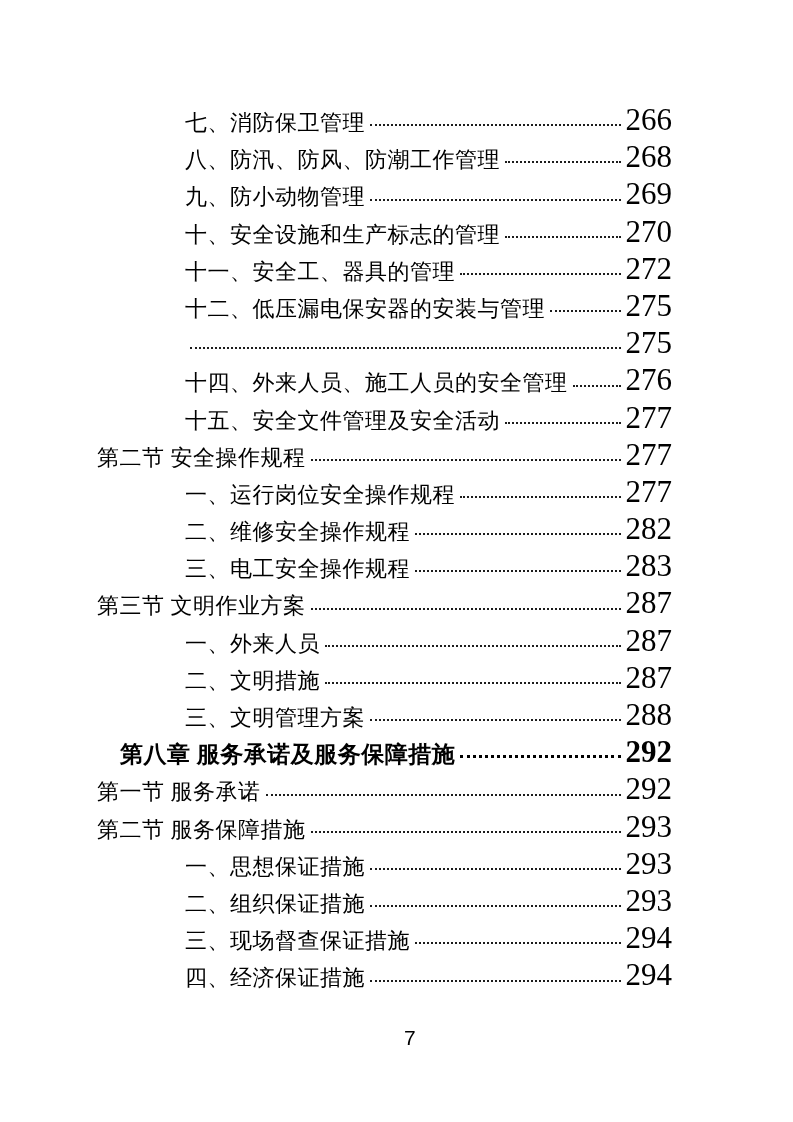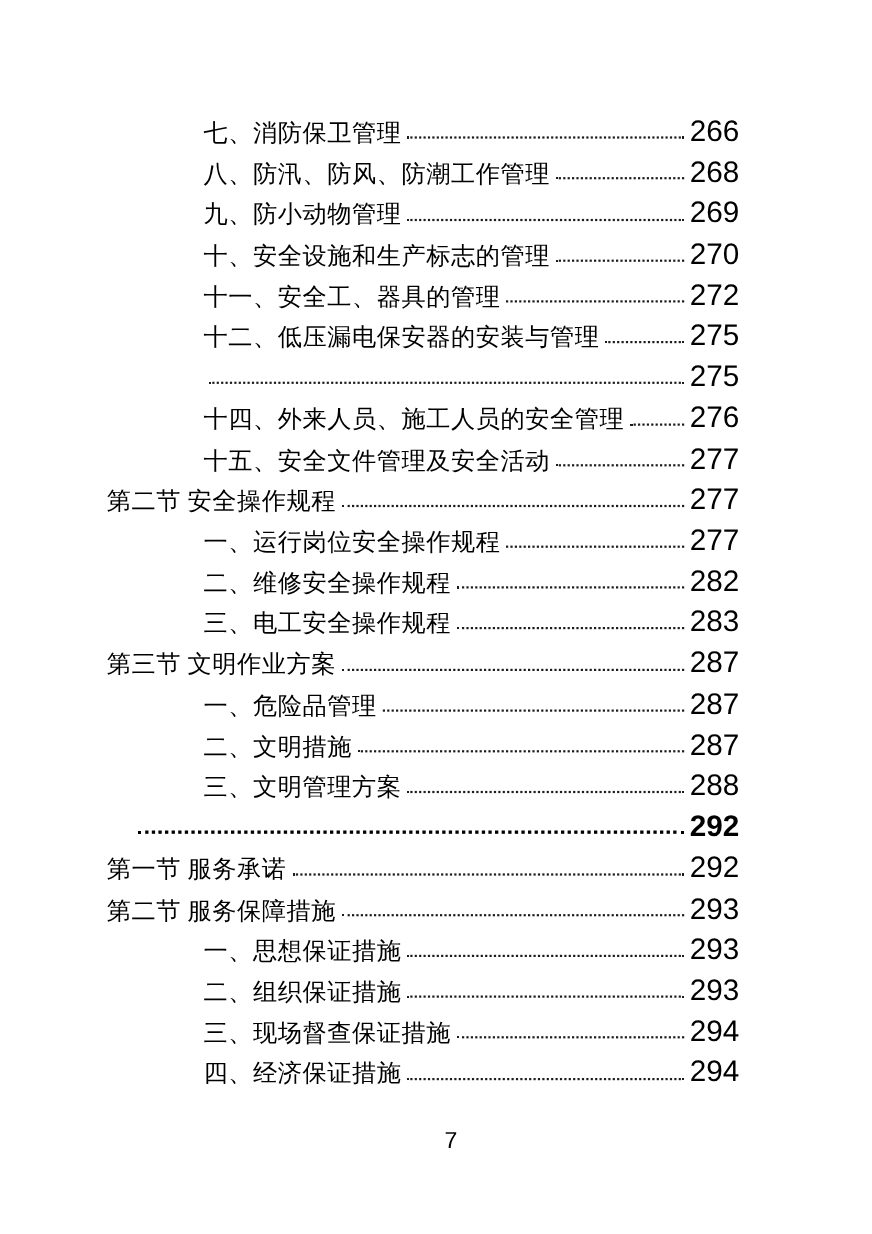--- a/index.html
+++ b/index.html
@@ -27,22 +27,22 @@
     letter-spacing: 0.5px;
   }
   .toc-dots {
     flex: 1;
     min-width: 14px;
     align-self: flex-end;
     border-bottom: 2.4px dotted #1c1c1c;
     margin: 0 5px 12px 5px;
   }
   .toc-pagenum {
-    font-family: Liberation Sans, sans-serif;
-    font-size: 27px;
+    font-family: Liberation Serif, serif;
+    font-size: 31px;
     white-space: nowrap;
   }
   .level-item    { padding-left: 185px; }
   .level-section { padding-left: 97px; }
   .level-chapter { padding-left: 120px; font-weight: 700; }
   .level-chapter .toc-label { font-size: 23px; }
   .level-chapter .toc-dots  { border-bottom-width: 3px; border-bottom-color: #000; margin-bottom: 12px; }
   .level-chapter .toc-pagenum { font-weight: 700; }
   .page-footer-num {
     position: absolute;
@@ -121,35 +121,36 @@
     <span class="toc-label">三、电工安全操作规程</span>
     <span class="toc-dots"></span>
     <span class="toc-pagenum">283</span>
   </div>
   <div class="toc-row level-section">
     <span class="toc-label">第三节 文明作业方案</span>
     <span class="toc-dots"></span>
     <span class="toc-pagenum">287</span>
   </div>
   <div class="toc-row level-item">
-    <span class="toc-label">一、危险品管理</span>
+    <span class="toc-label">一、外来人员</span>
     <span class="toc-dots"></span>
     <span class="toc-pagenum">287</span>
   </div>
   <div class="toc-row level-item">
     <span class="toc-label">二、文明措施</span>
     <span class="toc-dots"></span>
     <span class="toc-pagenum">287</span>
   </div>
   <div class="toc-row level-item">
     <span class="toc-label">三、文明管理方案</span>
     <span class="toc-dots"></span>
     <span class="toc-pagenum">288</span>
   </div>
   <div class="toc-row level-chapter">
+    <span class="toc-label">第八章 服务承诺及服务保障措施</span>
     <span class="toc-dots"></span>
     <span class="toc-pagenum">292</span>
   </div>
   <div class="toc-row level-section">
     <span class="toc-label">第一节 服务承诺</span>
     <span class="toc-dots"></span>
     <span class="toc-pagenum">292</span>
   </div>
   <div class="toc-row level-section">
     <span class="toc-label">第二节 服务保障措施</span>

